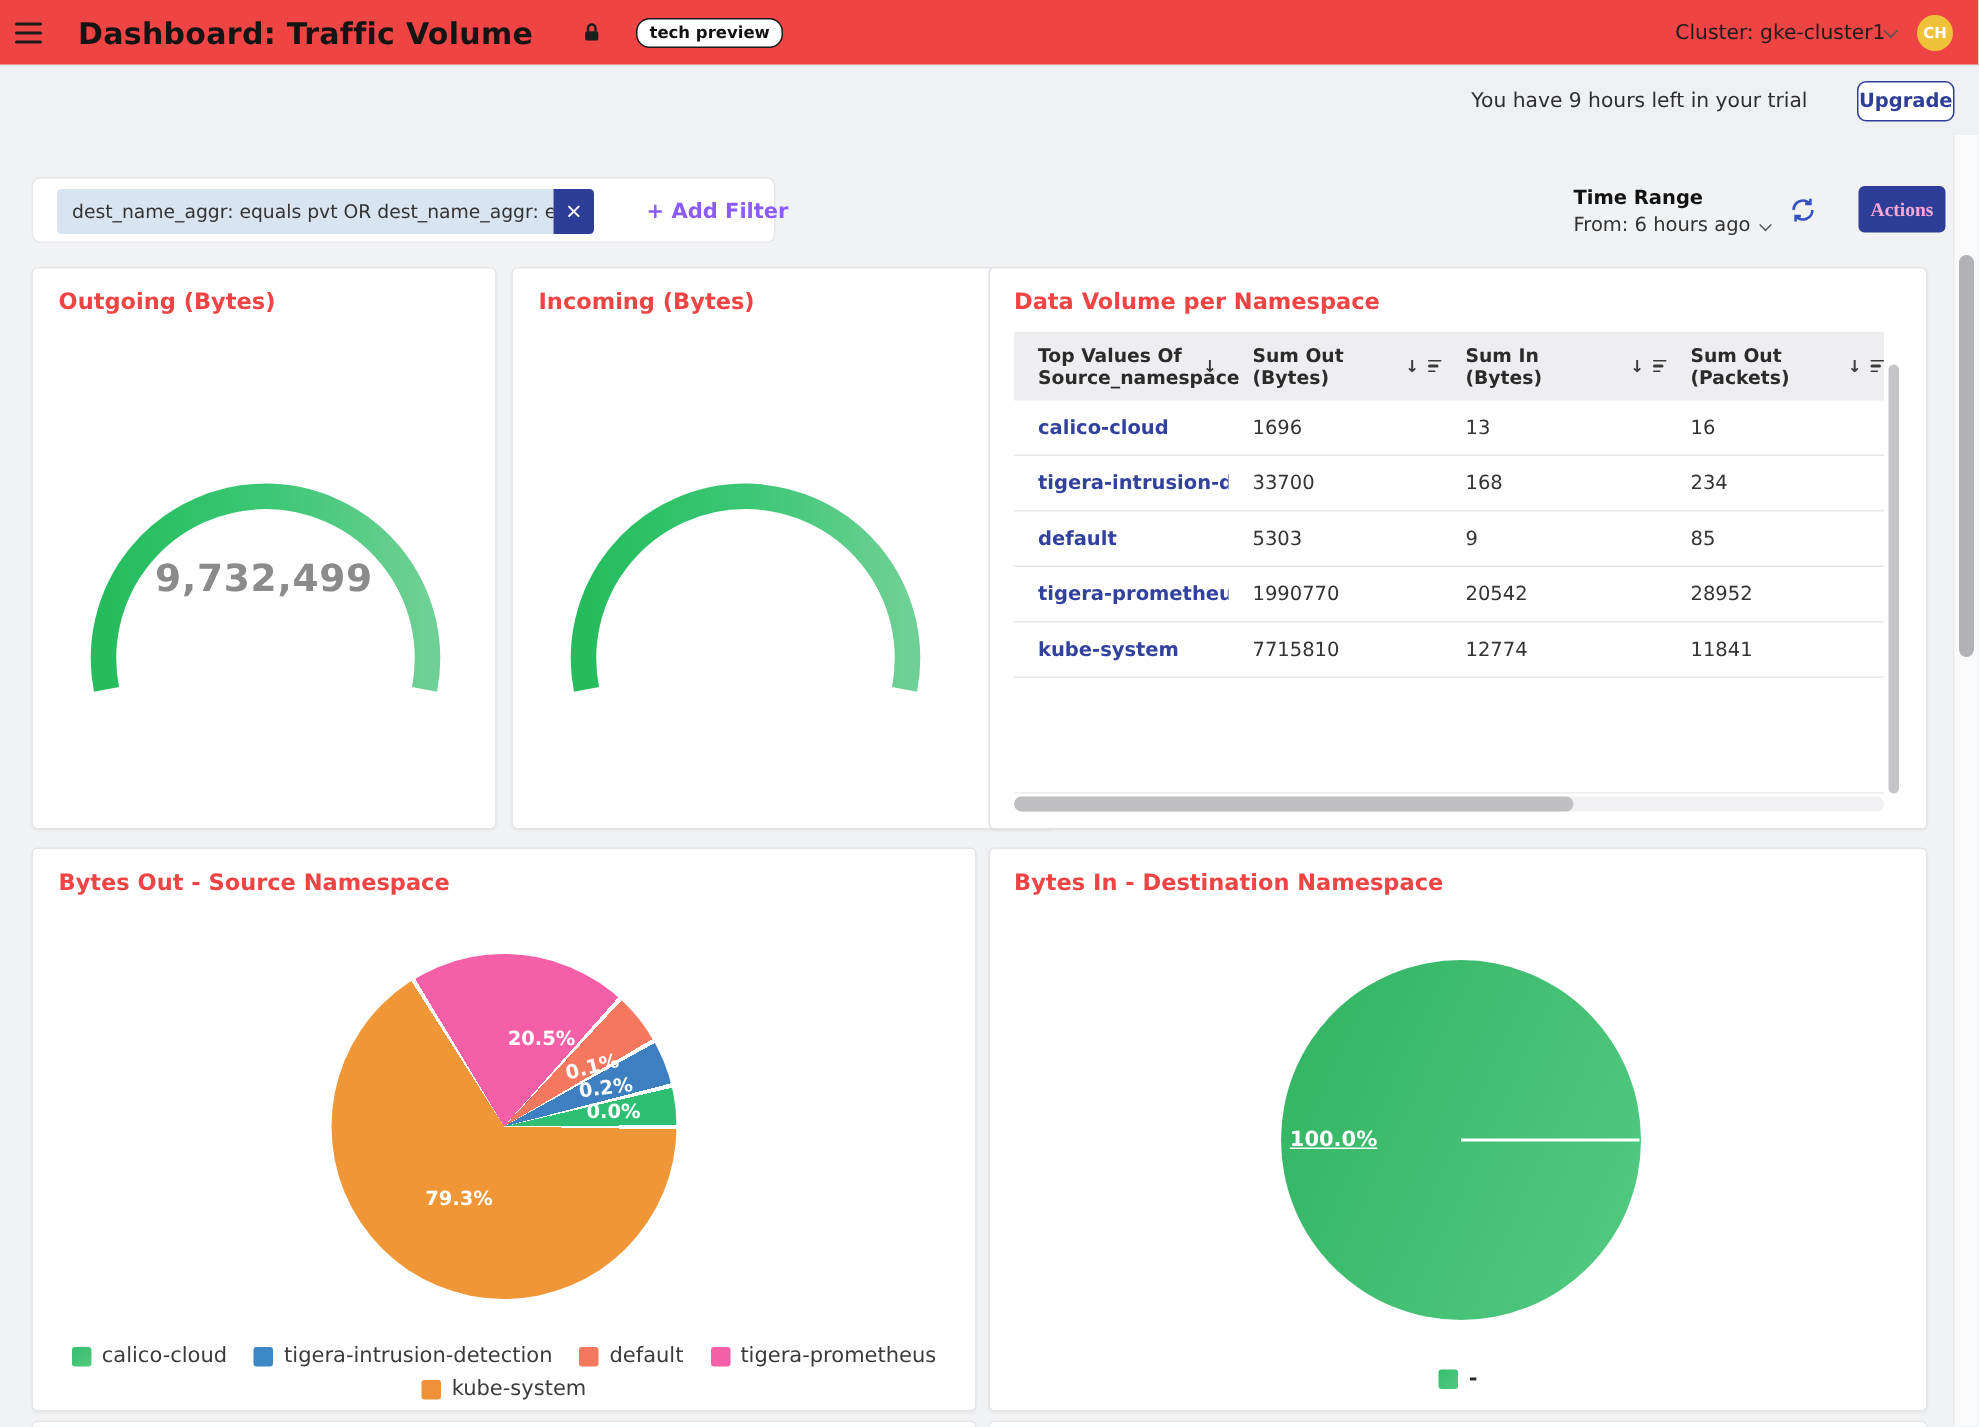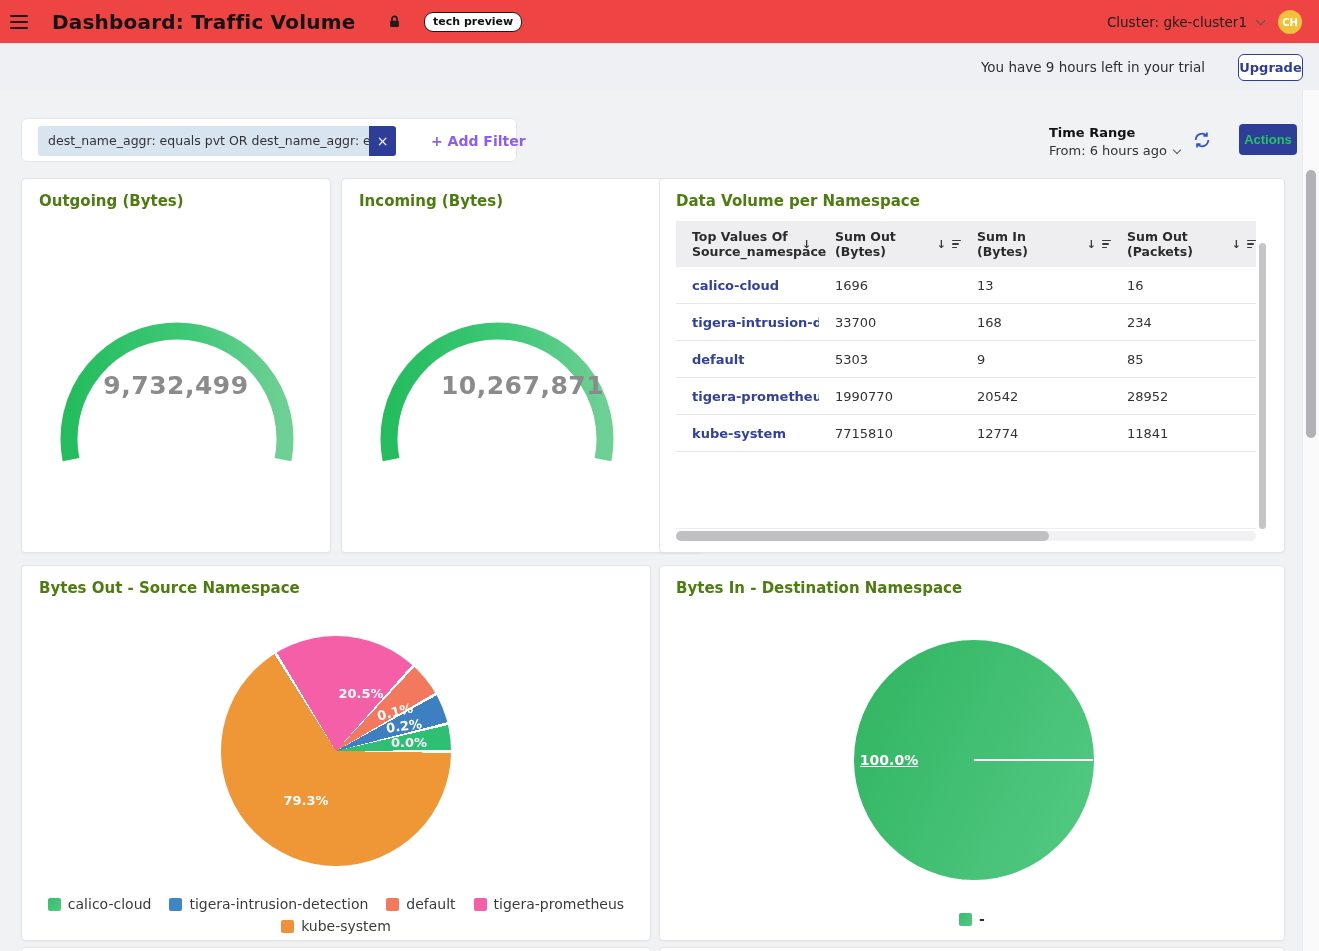--- a/index.html
+++ b/index.html
@@ -11,21 +11,21 @@
             border-bottom:1px solid #e4e4e8; z-index:5; }
   .hamburger { position:absolute; left:10px; top:11px; width:22px; height:22px; cursor:pointer;
                display:flex; flex-direction:column; justify-content:center; gap:3.5px; }
   .hamburger span { display:block; width:18px; height:2.6px; background:#1c1c1c; border-radius:1px; }
   .page-title { position:absolute; left:52px; top:0; height:44px; line-height:44px;
                 font-size:20px; font-weight:800; color:#141414; letter-spacing:.2px; }
   .lock-wrap { position:absolute; left:387px; top:14px; }
   .badge { position:absolute; left:424px; top:12px; padding:2px 8px 3px; border:1px solid #1a1a1a;
            border-radius:9px; font-size:11px; font-weight:600; color:#111; background:#fff; }
   .topbar-right { position:absolute; right:17px; top:0; height:44px; display:flex; align-items:center; gap:14px; }
-  .cluster-sel { display:flex; align-items:center; gap:10px; font-size:13.5px; color:#1d1d1d; cursor:pointer; }
+  .cluster-sel { display:flex; align-items:center; font-size:13.5px; color:#1d1d1d; cursor:pointer; }
   .chev { display:inline-block; width:7px; height:7px; border-right:1.6px solid #555;
           border-bottom:1.6px solid #555; transform:rotate(45deg); margin-top:-4px; }
   .avatar { width:24px; height:24px; border-radius:50%; background:#f0c23a; color:#fff;
             font-size:10px; font-weight:700; display:flex; align-items:center; justify-content:center; cursor:pointer; }
 
   
   .trialbar { position:absolute; left:0; top:44px; width:1319px; height:46px; background:#eef0f3; }
   .trial-msg { position:absolute; right:114px; top:0; height:46px; line-height:46px; font-size:13.5px; color:#2e2e2e;text-align:center; }
   .upgrade-btn { position:absolute; right:16px; top:10px; width:65px; height:27px; background:#fff;
                  border:1.5px solid #2e3d98; border-radius:6px; color:#2e3d98; font-size:13px;
@@ -40,27 +40,27 @@
   .chip-x { width:27px; background:#2e3d98; border:none; border-radius:0 3px 3px 0; color:#fff;
             font-size:14px; line-height:30px; text-align:center; cursor:pointer; font-family:inherit; }
   .add-filter { position:absolute; left:409px; top:0; height:44px; line-height:44px; font-size:14px;
                 font-weight:600; color:#8b5cf6; cursor:pointer; white-space:nowrap; }
   .tr-label { position:absolute; left:1049px; top:125px; font-size:13px; font-weight:700; color:#121212; }
   .tr-value { position:absolute; left:1049px; top:143px; font-size:13px; color:#333; cursor:pointer;
               display:flex; align-items:center; gap:7px; }
   .tr-value .chev { width:6px; height:6px; margin-top:-2px; }
   .refresh { position:absolute; left:1192px; top:130px; width:20px; height:20px; cursor:pointer; }
   .actions-btn { position:absolute; left:1239px; top:124px; width:58px; height:31px; background:#2e3d98;
-                 border:none; border-radius:4px; color:#22c55e; font-size:13px; font-weight:600;
-                 cursor:pointer; font-family:Liberation Sans, sans-serif; }
+                 border:none; border-radius:4px; color:#f9a8d4; font-size:13px; font-weight:600;
+                 cursor:pointer; font-family:Liberation Serif, serif; }
 
   
   .card { position:absolute; background:#fff; border:1px solid #e4e4e8; border-radius:4px;
           box-shadow:0 1px 2px rgba(0,0,0,.04); }
-  .card-title { position:absolute; left:17px; top:13px; font-size:15px; font-weight:700; color:#4d7c0f; }
+  .card-title { position:absolute; left:17px; top:13px; font-size:15px; font-weight:700; color:#ef4444; }
   #card-outgoing { left:21px; top:178px; width:310px; height:375px; }
   #card-incoming { left:341px; top:178px; width:363px; height:375px; }
   #card-table    { left:659px; top:178px; width:626px; height:375px; }
   #card-pie-out  { left:21px;  top:565px; width:630px; height:376px; }
   #card-pie-in   { left:659px; top:565px; width:626px; height:376px; }
   .next-card-stub { position:absolute; top:947px; height:6px; background:#fff;
                     border:1px solid #e4e4e8; border-radius:4px 4px 0 0; }
 
   
   .gauge-svg { position:absolute; left:0; top:55px; }
@@ -191,21 +191,20 @@
   <svg class="gauge-svg" width="310" height="250" viewBox="0 0 310 250">
     <defs>
       <linearGradient id="gaugeGrad2" x1="0" y1="0" x2="1" y2="0">
         <stop offset="0%" stop-color="#24bc5d"></stop>
         <stop offset="55%" stop-color="#3ec877"></stop>
         <stop offset="100%" stop-color="#6fd095"></stop>
       </linearGradient>
     </defs>
     <path d="M 49 225.6 A 108 108 0 1 1 261 225.6" fill="none" stroke="url(#gaugeGrad2)" stroke-width="17"></path>
   </svg>
-  <div class="gauge-value">10,267,871</div>
 </div>
 
 <div class="card" id="card-table">
   <div class="card-title" style="left:16px">Data Volume per Namespace</div>
   <div class="tbl">
     <div class="tbl-head">
       <div class="th c1">
         <span class="wrap2">Top Values Of Source_namespace</span>
         <span class="sort-arrow">↓</span>
       </div>

